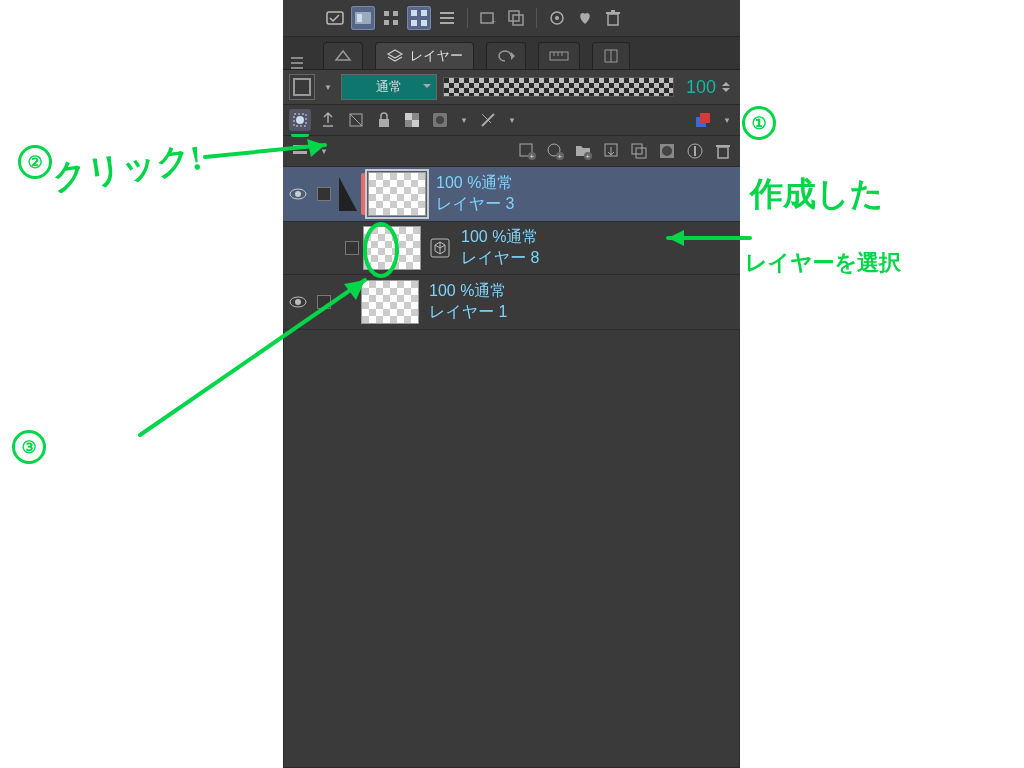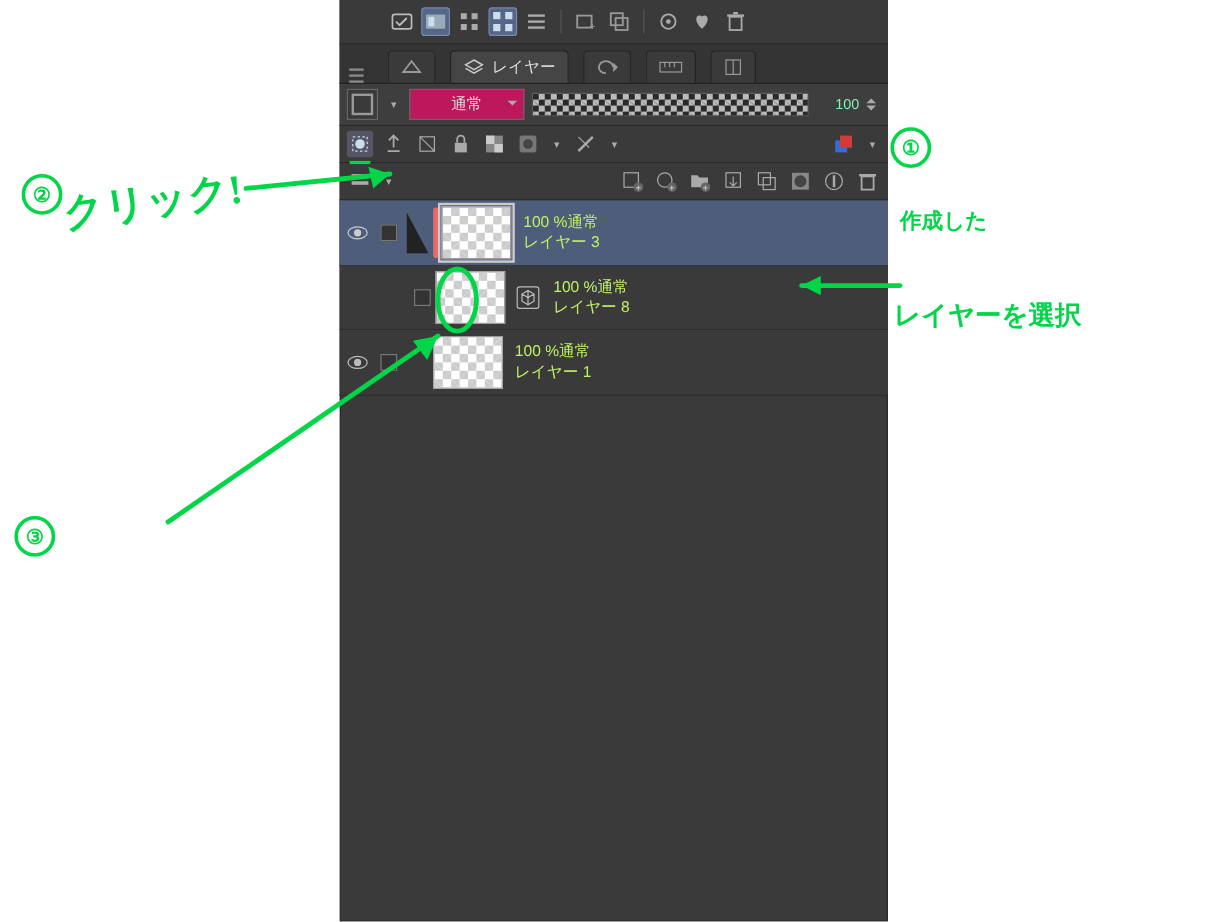--- a/index.html
+++ b/index.html
@@ -18,25 +18,25 @@
   .tab{height:26px;padding:0 10px;display:flex;align-items:center;gap:6px;border:1px solid #222;border-bottom:none;border-radius:4px 4px 0 0;background:#3a3a3a;color:#bbb;font-size:13px;}
   .tab.active{background:#454545;color:#ddd;}
   .tabico{display:flex;align-items:center;}
   .menuico{width:20px;display:flex;flex-direction:column;gap:3px;align-items:center;justify-content:center;margin-right:4px;}
   .menuico span{display:block;width:12px;height:2px;background:#888;}
   
   .optrow{display:flex;align-items:center;height:34px;background:#3e3e3e;border-bottom:1px solid #2a2a2a;padding:0 6px;gap:6px;}
   .swatch{width:24px;height:24px;border:1px solid #666;background:#3a3a3a;display:flex;align-items:center;justify-content:center;}
   .swatch .sq{width:14px;height:14px;border:2px solid #999;}
   .caret{width:14px;height:24px;display:flex;align-items:center;justify-content:center;color:#aaa;font-size:9px;}
-  .blend{flex:0 0 94px;height:24px;background:#be185d;border:1px solid #666;display:flex;align-items:center;justify-content:center;color:#ddd;font-size:13px;position:relative;}
+  .blend{flex:0 0 94px;height:24px;background:#0f766e;border:1px solid #666;display:flex;align-items:center;justify-content:center;color:#ddd;font-size:13px;position:relative;}
   .blend::after{content:"";position:absolute;right:5px;top:9px;border:4px solid transparent;border-top-color:#aaa;}
   .opslider{flex:1;height:18px;background:#2a2a2a;position:relative;border:1px solid #555;}
   .checker{position:absolute;inset:0;background-image:linear-gradient(45deg,#bbb 25%,transparent 25%),linear-gradient(-45deg,#bbb 25%,transparent 25%),linear-gradient(45deg,transparent 75%,#bbb 75%),linear-gradient(-45deg,transparent 75%,#bbb 75%);background-size:10px 10px;background-position:0 0,0 5px,5px -5px,-5px 0;}
-  .opval{width:36px;text-align:right;color:#86efac;font-size:12px;}
+  .opval{width:36px;text-align:right;color:#14b8a6;font-size:18px;}
   .spinner{width:12px;display:flex;flex-direction:column;gap:2px;}
   .spinner span{display:block;width:0;height:0;border:4px solid transparent;}
   .spinner .up{border-bottom-color:#aaa;}
   .spinner .dn{border-top-color:#aaa;}
   
   .toolrow{display:flex;align-items:center;height:30px;background:#3a3a3a;border-bottom:1px solid #2a2a2a;padding:0 6px;gap:6px;}
   .toolrow .ico{width:22px;height:22px;}
   .underline{position:relative;}
   .underline::after{content:"";position:absolute;left:2px;right:2px;bottom:-6px;height:4px;border-bottom:3px solid #00d648;border-radius:2px;}
   
@@ -45,21 +45,21 @@
   .lrow.child{padding-left:28px;height:52px;}
   .lrow.sel{background:#4d5d7a;}
   .eye{width:30px;display:flex;align-items:center;justify-content:center;color:#bbb;}
   .check{width:22px;display:flex;align-items:center;justify-content:center;}
   .check .box{width:12px;height:12px;border:1px solid #777;background:#333;}
   .tri{width:26px;display:flex;align-items:center;justify-content:center;}
   .thumb{width:56px;height:42px;border:1px solid #999;background:#fff;flex:0 0 auto;}
   .thumb.trans{background-image:linear-gradient(45deg,#ccc 25%,transparent 25%),linear-gradient(-45deg,#ccc 25%,transparent 25%),linear-gradient(45deg,transparent 75%,#ccc 75%),linear-gradient(-45deg,transparent 75%,#ccc 75%);background-size:14px 14px;background-position:0 0,0 7px,7px -7px,-7px 0;background-color:#fff;}
   .thumb.active{outline:2px solid #ccc;outline-offset:1px;}
   .redbar{width:5px;height:42px;background:#e86b6b;border-radius:2px;margin-right:2px;flex:0 0 auto;}
-  .ltext{margin-left:10px;color:#bef264;font-size:13px;line-height:1.3;}
+  .ltext{margin-left:10px;color:#7dd3fc;font-size:16px;line-height:1.3;}
   .lico{width:22px;height:22px;margin-left:8px;display:flex;align-items:center;justify-content:center;}
   
   .anno{position:absolute;font-family:"Comic Sans MS","Segoe Script","Bradley Hand",cursive;color:#00d648;font-weight:700;pointer-events:none;}
   .circ{display:inline-flex;width:28px;height:28px;border:3px solid #00d648;border-radius:50%;align-items:center;justify-content:center;font-size:17px;font-weight:700;}
   svg.arrow{position:absolute;overflow:visible;pointer-events:none;}
   svg.arrow path,svg.arrow line,svg.arrow ellipse{stroke:#00d648;fill:none;stroke-width:4;stroke-linecap:round;}
   svg.arrow polygon{fill:#00d648;}
 </style>
 </head>
 <body>
@@ -380,21 +380,21 @@
       <div class="ltext">
         <div>100 %通常</div>
         <div>レイヤー 1</div>
       </div>
     </div>
 
   </div>
 </div>
 
 <div class="anno" style="left:742px;top:106px;"><span class="circ">①</span></div>
-<div class="anno" style="left:750px;top:172px;font-size:18px;">作成した</div>
+<div class="anno" style="left:750px;top:172px;font-size:33px;">作成した</div>
 <div class="anno" style="left:745px;top:248px;font-size:22px;">レイヤーを選択</div>
 <svg class="arrow" style="left:650px;top:220px;" width="110" height="40">
   <line x1="100" y1="18" x2="18" y2="18"></line>
       <polygon points="18,18 34,10 34,26"></polygon>
 </svg>
 
 <div class="anno" style="left:18px;top:145px;"><span class="circ">②</span></div>
 <div class="anno" style="left:52px;top:145px;font-size:34px;transform:rotate(-8deg);">クリック!</div>
 <svg class="arrow" style="left:205px;top:125px;" width="150" height="50">
   <line x1="0" y1="32" x2="120" y2="20"></line>

